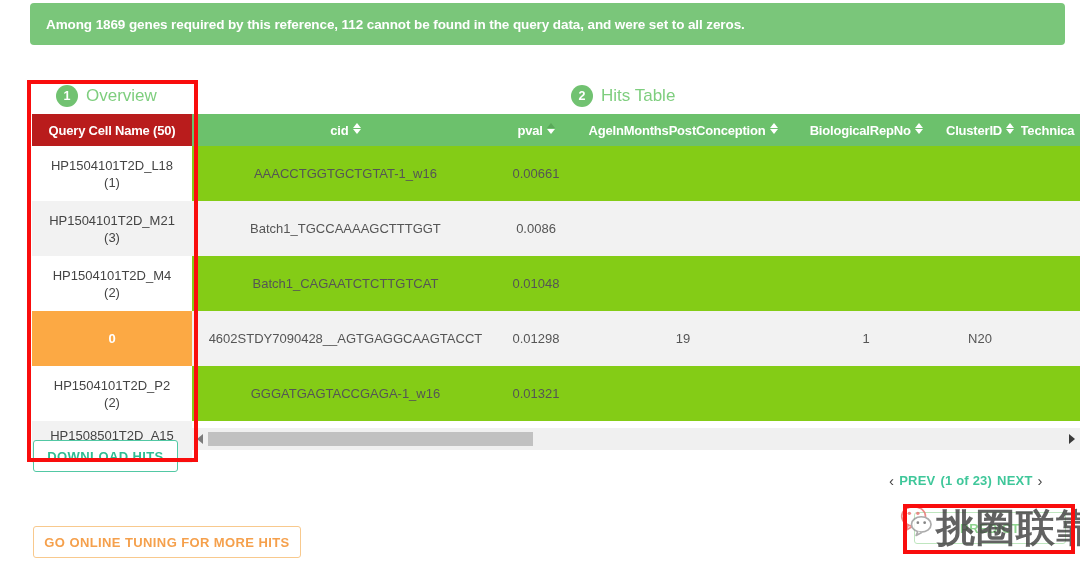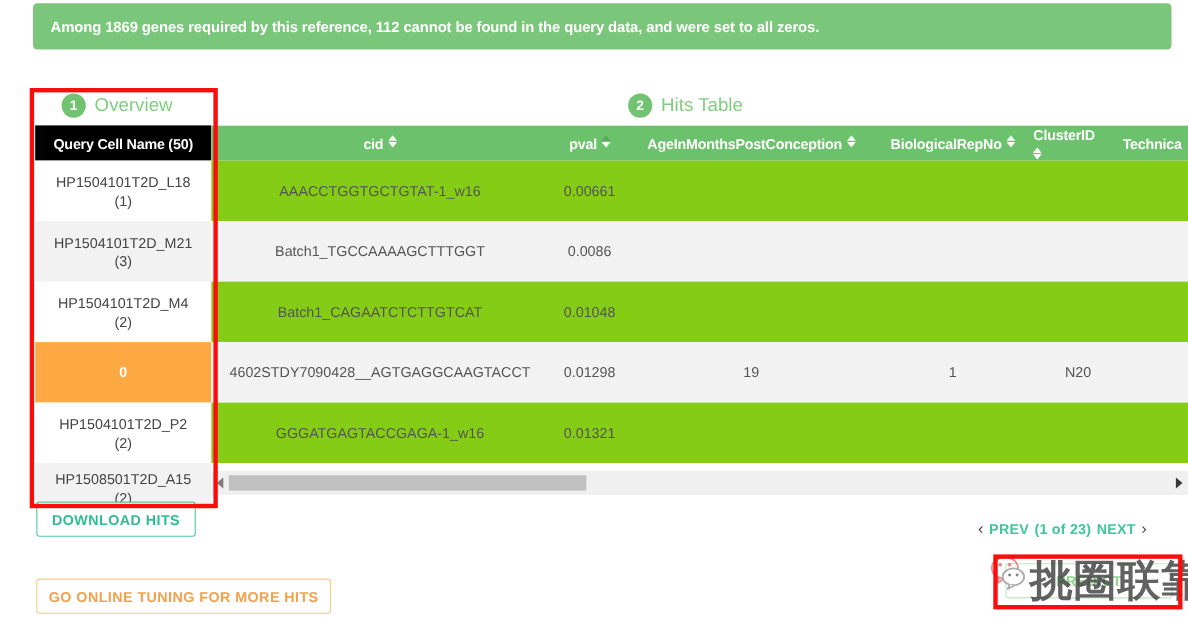--- a/index.html
+++ b/index.html
@@ -71,21 +71,21 @@
 
   
   .left-col {
     position: absolute;
     left: 32px;
     top: 114px;
     width: 160px;
   }
   .left-head {
     height: 32px;
-    background: #000000;
+    background: #b91c1c;
     color: #ffffff;
     font-size: 13px;
     font-weight: bold;
     display: flex;
     align-items: center;
     justify-content: center;
     white-space: nowrap;
     letter-spacing: -0.2px;
   }
   .left-cell {
@@ -133,21 +133,21 @@
     justify-content: center;
     gap: 4px;
     white-space: nowrap;
     box-sizing: border-box;
     overflow: hidden;
   }
   .th-cid   { width: 310px; }
   .th-pval  { width: 75px; }
   .th-age   { width: 222px; }
   .th-bio   { width: 148px; }
-  .th-clus  { width: 82px; flex-direction: column; }
+  .th-clus  { width: 82px; }
   .th-tech  { width: 60px; justify-content: flex-start; }
 
   .sort-ico {
     display: inline-flex;
     flex-direction: column;
     gap: 1px;
     flex: 0 0 auto;
   }
   .sort-ico i {
     display: block;
@@ -233,21 +233,21 @@
     justify-content: center;
     font-size: 13px;
     font-weight: bold;
     letter-spacing: 0.4px;
     border-radius: 3px;
     background: #ffffff;
     white-space: nowrap;
     cursor: pointer;
   }
   .btn-download {
-    left: 33px; top: 456px;
+    left: 33px; top: 440px;
     width: 145px; height: 32px;
     border: 1px solid #52c8a4;
     color: #2fbd93;
   }
   .btn-tuning {
     left: 33px; top: 526px;
     width: 268px; height: 32px;
     border: 1px solid #f8c98d;
     color: #f5a04c;
   }

